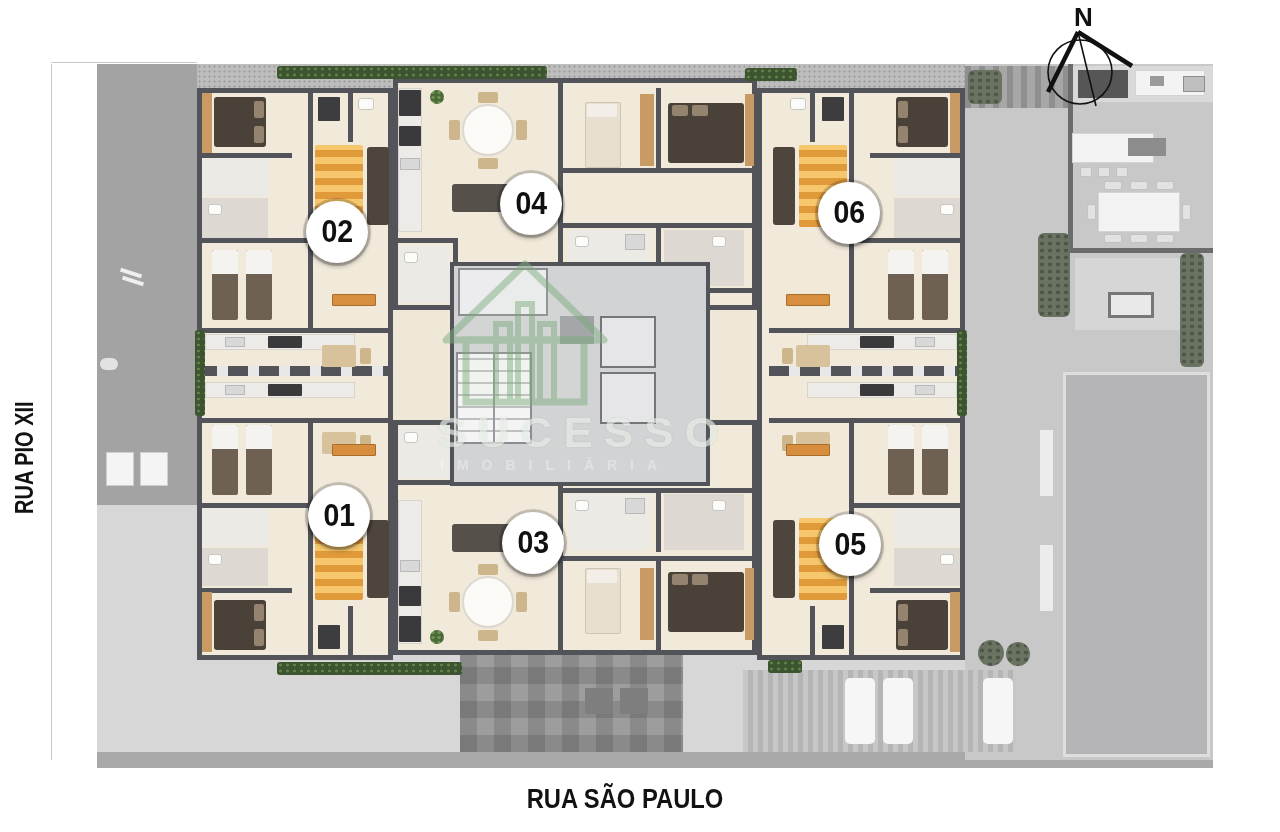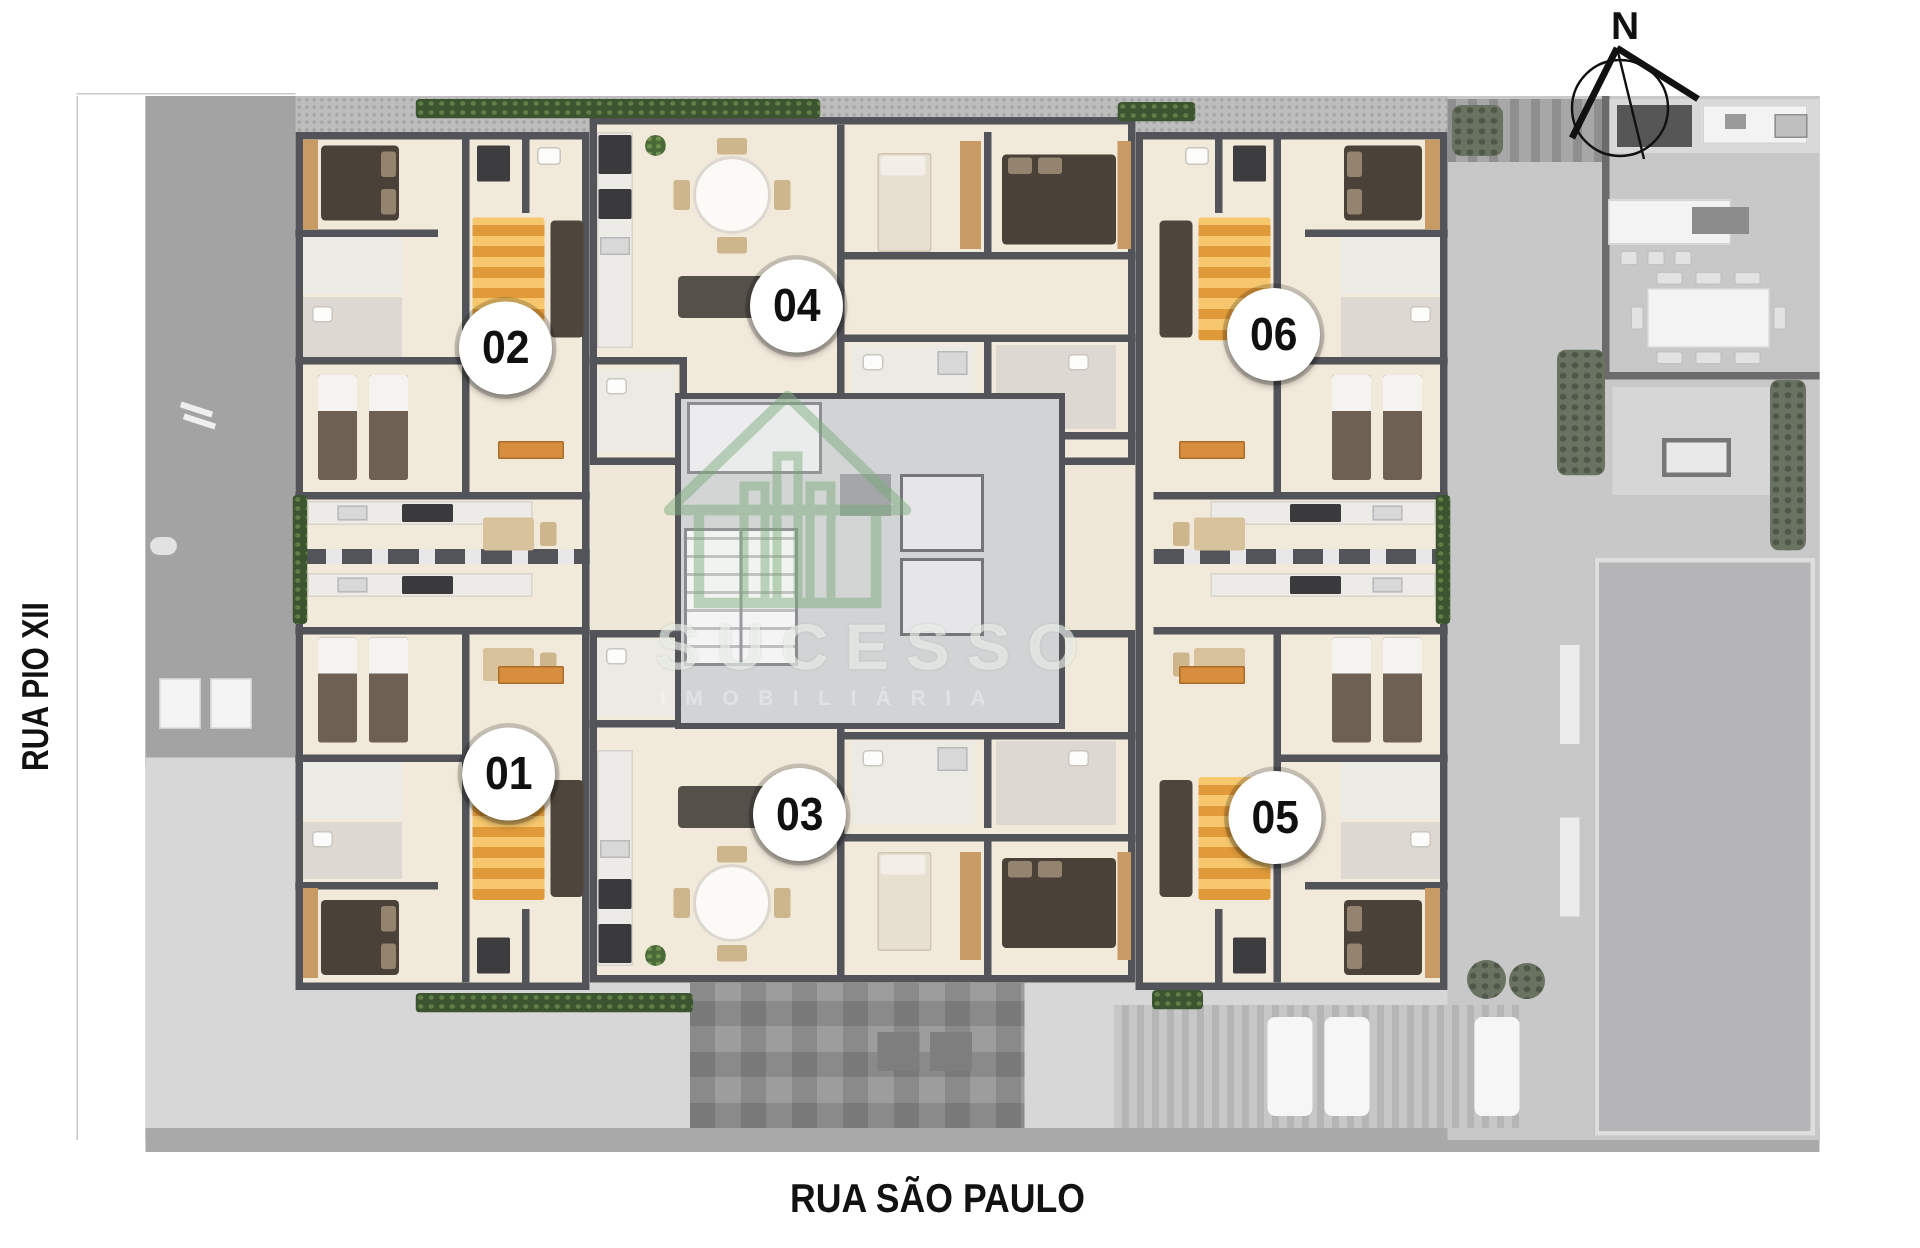--- a/index.html
+++ b/index.html
@@ -370,21 +370,21 @@
     </div>
   <div class="abs badge" style="left:502px;top:512px">
       <span>03</span>
     </div>
   <div class="abs badge" style="left:500px;top:173px">
       <span>04</span>
     </div>
   <div class="abs badge" style="left:819px;top:514px">
       <span>05</span>
     </div>
-  <div class="abs badge" style="left:818px;top:192px">
+  <div class="abs badge" style="left:818px;top:182px">
       <span>06</span>
     </div>
 
   <svg class="abs" style="left:1040px;top:6px;z-index:10" width="100" height="106" viewBox="0 0 100 106">
     <circle cx="40" cy="66" r="32" fill="none" stroke="#111" stroke-width="1.6"></circle>
     <line x1="38" y1="26" x2="8" y2="86" stroke="#111" stroke-width="4.5"></line>
     <line x1="38" y1="26" x2="92" y2="60" stroke="#111" stroke-width="4.5"></line>
     <line x1="38" y1="26" x2="56" y2="100" stroke="#111" stroke-width="1.6"></line>
     <text x="34" y="20" font-size="26" font-weight="bold" fill="#111" font-family="Liberation Sans, sans-serif">N</text>
   </svg>

